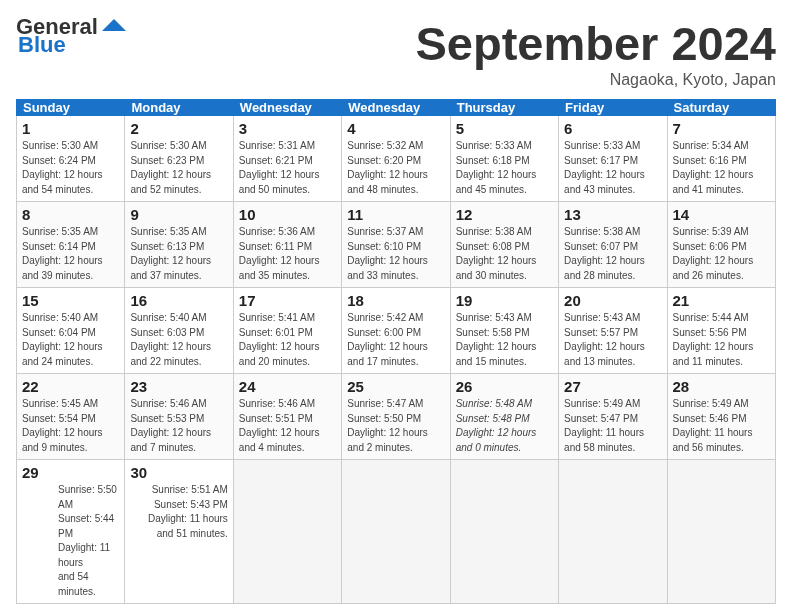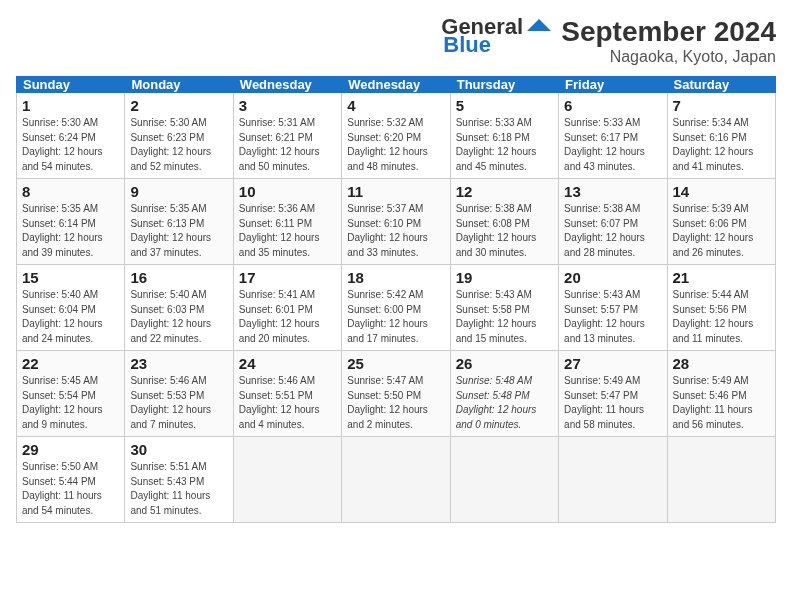--- a/index.html
+++ b/index.html
@@ -5,34 +5,34 @@
     * { box-sizing: border-box; margin: 0; padding: 0; }
     body {
       font-family: Arial, sans-serif;
       background: #fff;
       width: 792px;
       min-height: 612px;
       padding: 16px;
     }
     .header-area {
       display: flex;
-      justify-content: flex-end;
+      justify-content: space-between;
       align-items: flex-start;
       margin-bottom: 10px;
     }
     .logo {
       display: flex;
       flex-direction: column;
       align-items: flex-start;
     }
     .title-area {
       text-align: right;
     }
     .month-title {
-      font-size: 28px;
+      font-size: 47px;
       font-weight: bold;
       color: #333;
       margin-left: 6px;
     }
     .location-title {
       font-size: 16px;
       color: #555;
     }
     .calendar {
       width: 100%;
@@ -308,28 +308,28 @@
           <div class="day-number">28</div>
           <div class="day-info" style="white-space: pre-line;">Sunrise: 5:49 AM
 Sunset: 5:46 PM
 Daylight: 11 hours
 and 56 minutes.</div>
         </td>
       </tr>
       <tr>
         <td>
           <div class="day-number">29</div>
-          <div class="day-info" style="white-space: pre-line;">Sunrise: 5:50 AM
+          <div class="day-info" style="white-space: pre-line; margin-left: 36px;">Sunrise: 5:50 AM
 Sunset: 5:44 PM
 Daylight: 11 hours
 and 54 minutes.</div>
         </td>
         <td>
           <div class="day-number">30</div>
-          <div class="day-info" style="white-space: pre-line;">Sunrise: 5:51 AM
+          <div class="day-info" style="white-space: pre-line; text-align: right;">Sunrise: 5:51 AM
 Sunset: 5:43 PM
 Daylight: 11 hours
 and 51 minutes.</div>
         </td>
         <td class="empty"></td>
         <td class="empty"></td>
         <td class="empty"></td>
         <td class="empty"></td>
         <td class="empty"></td>
       </tr>

